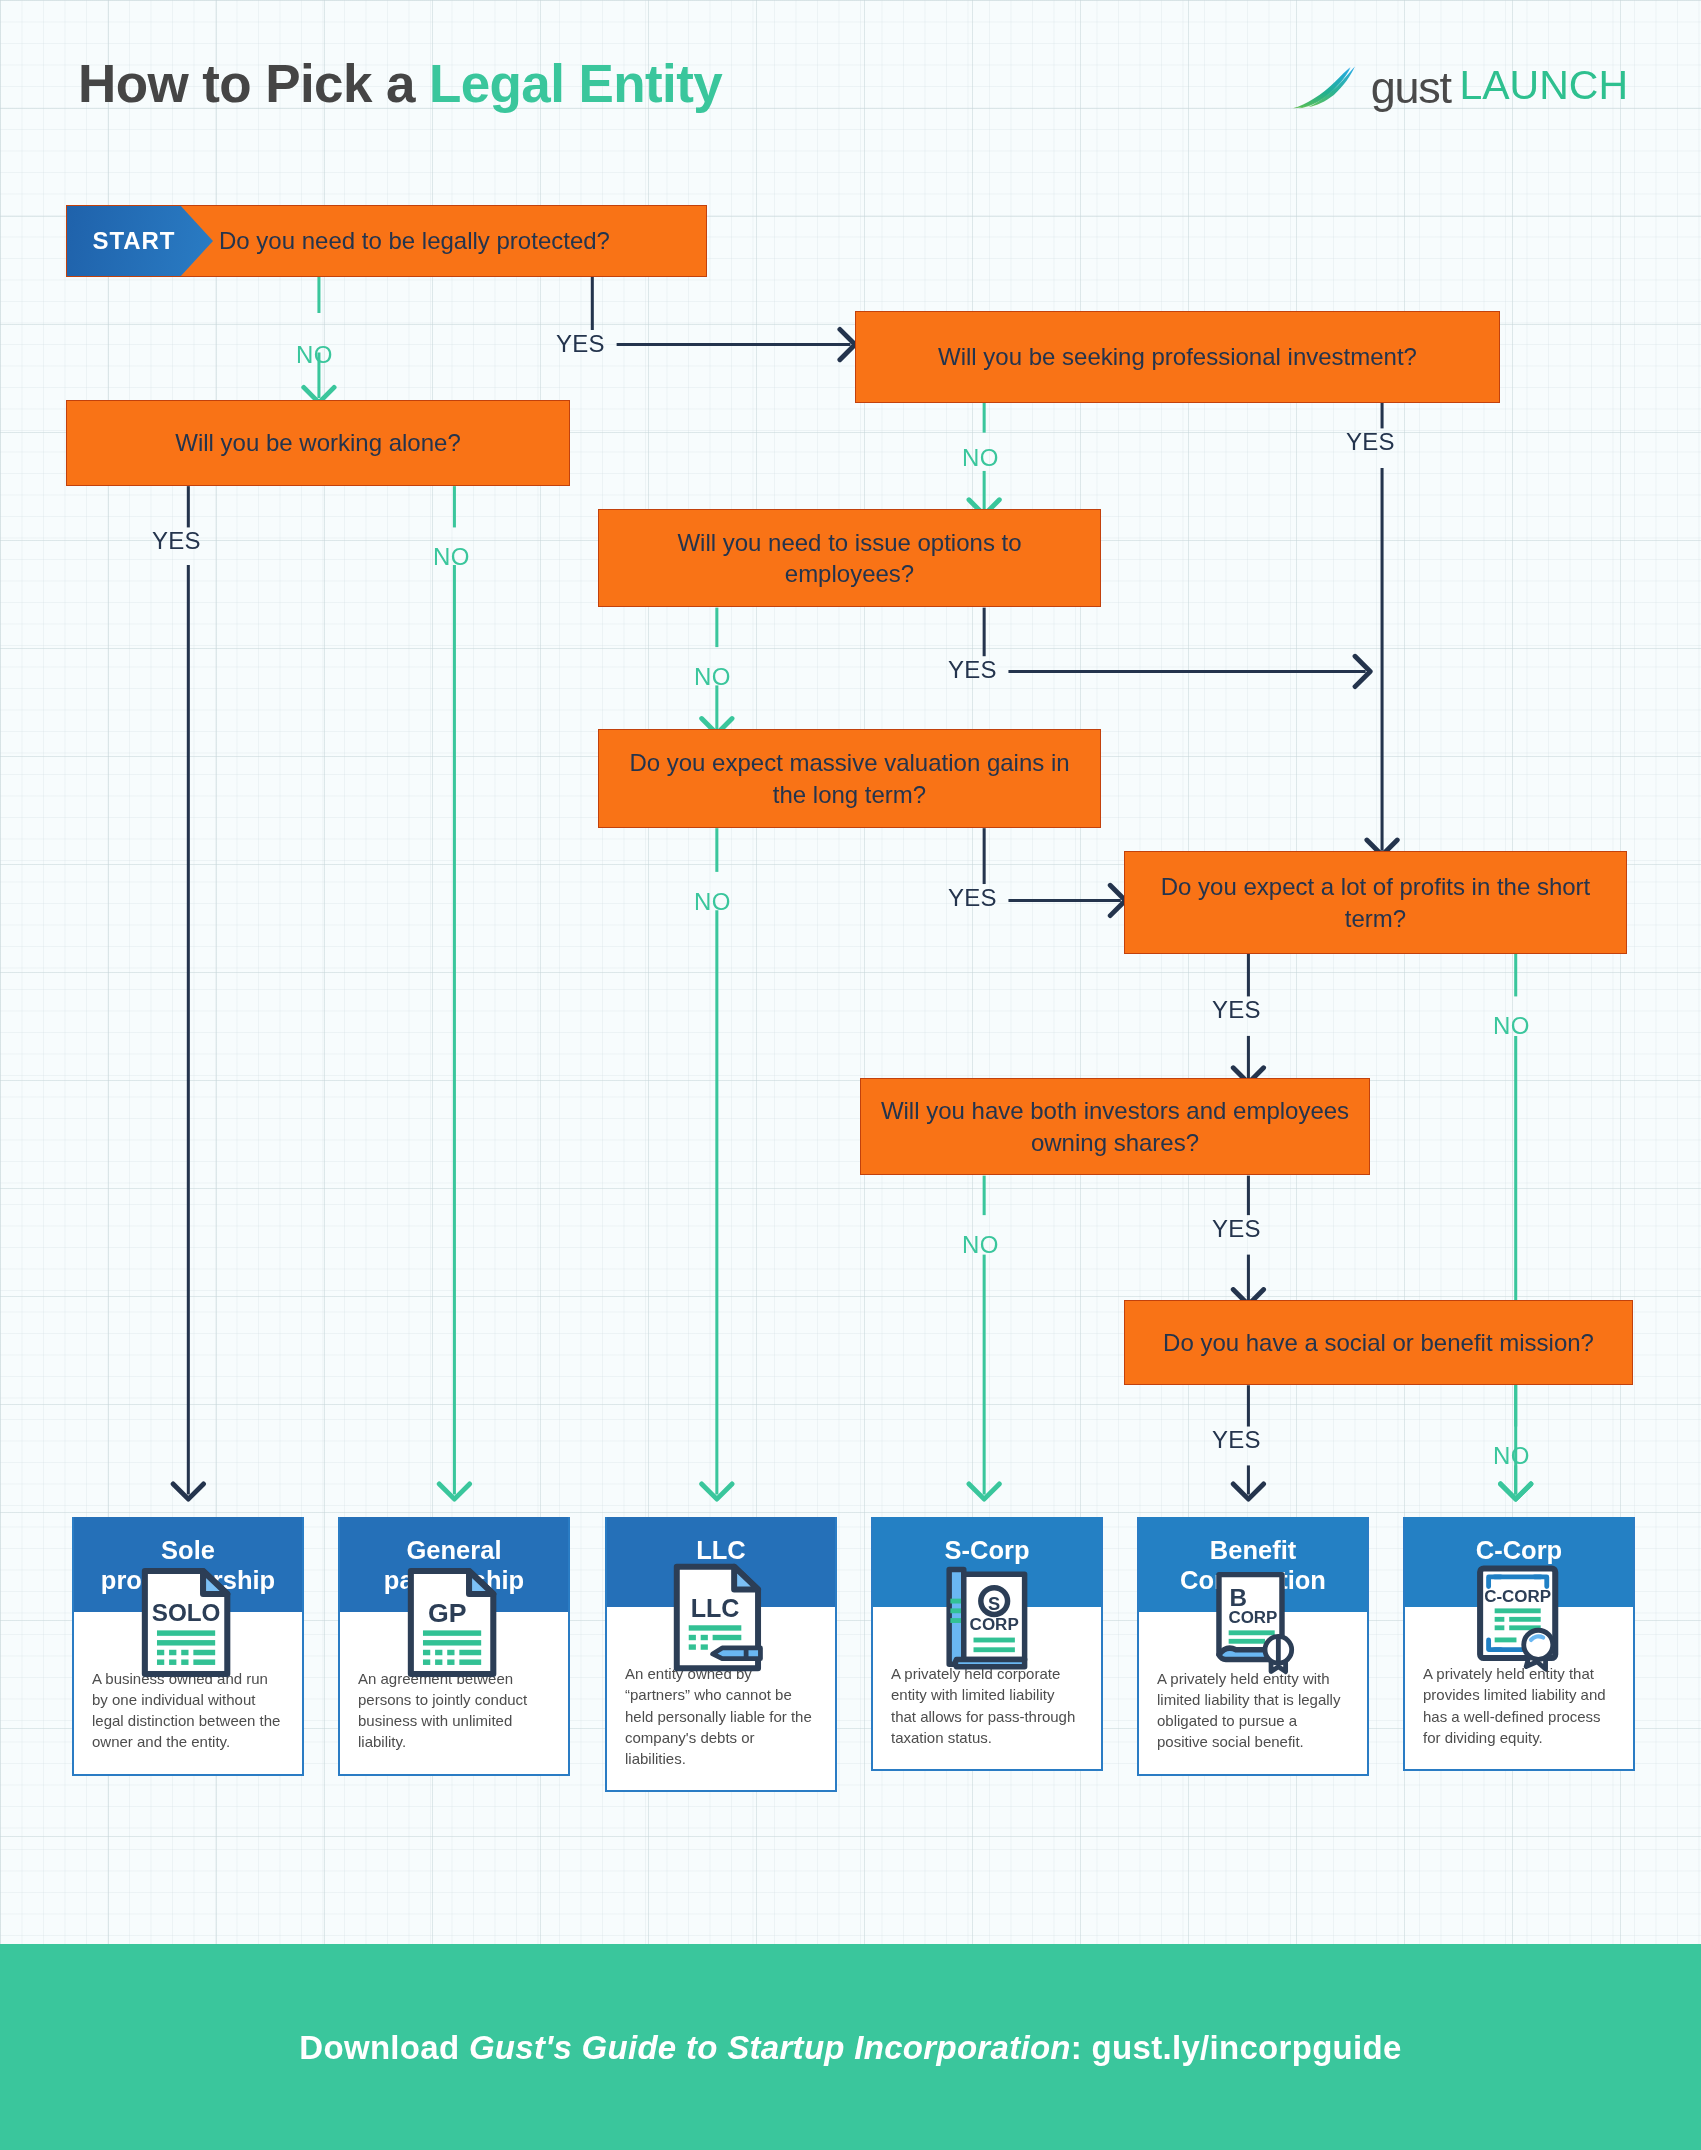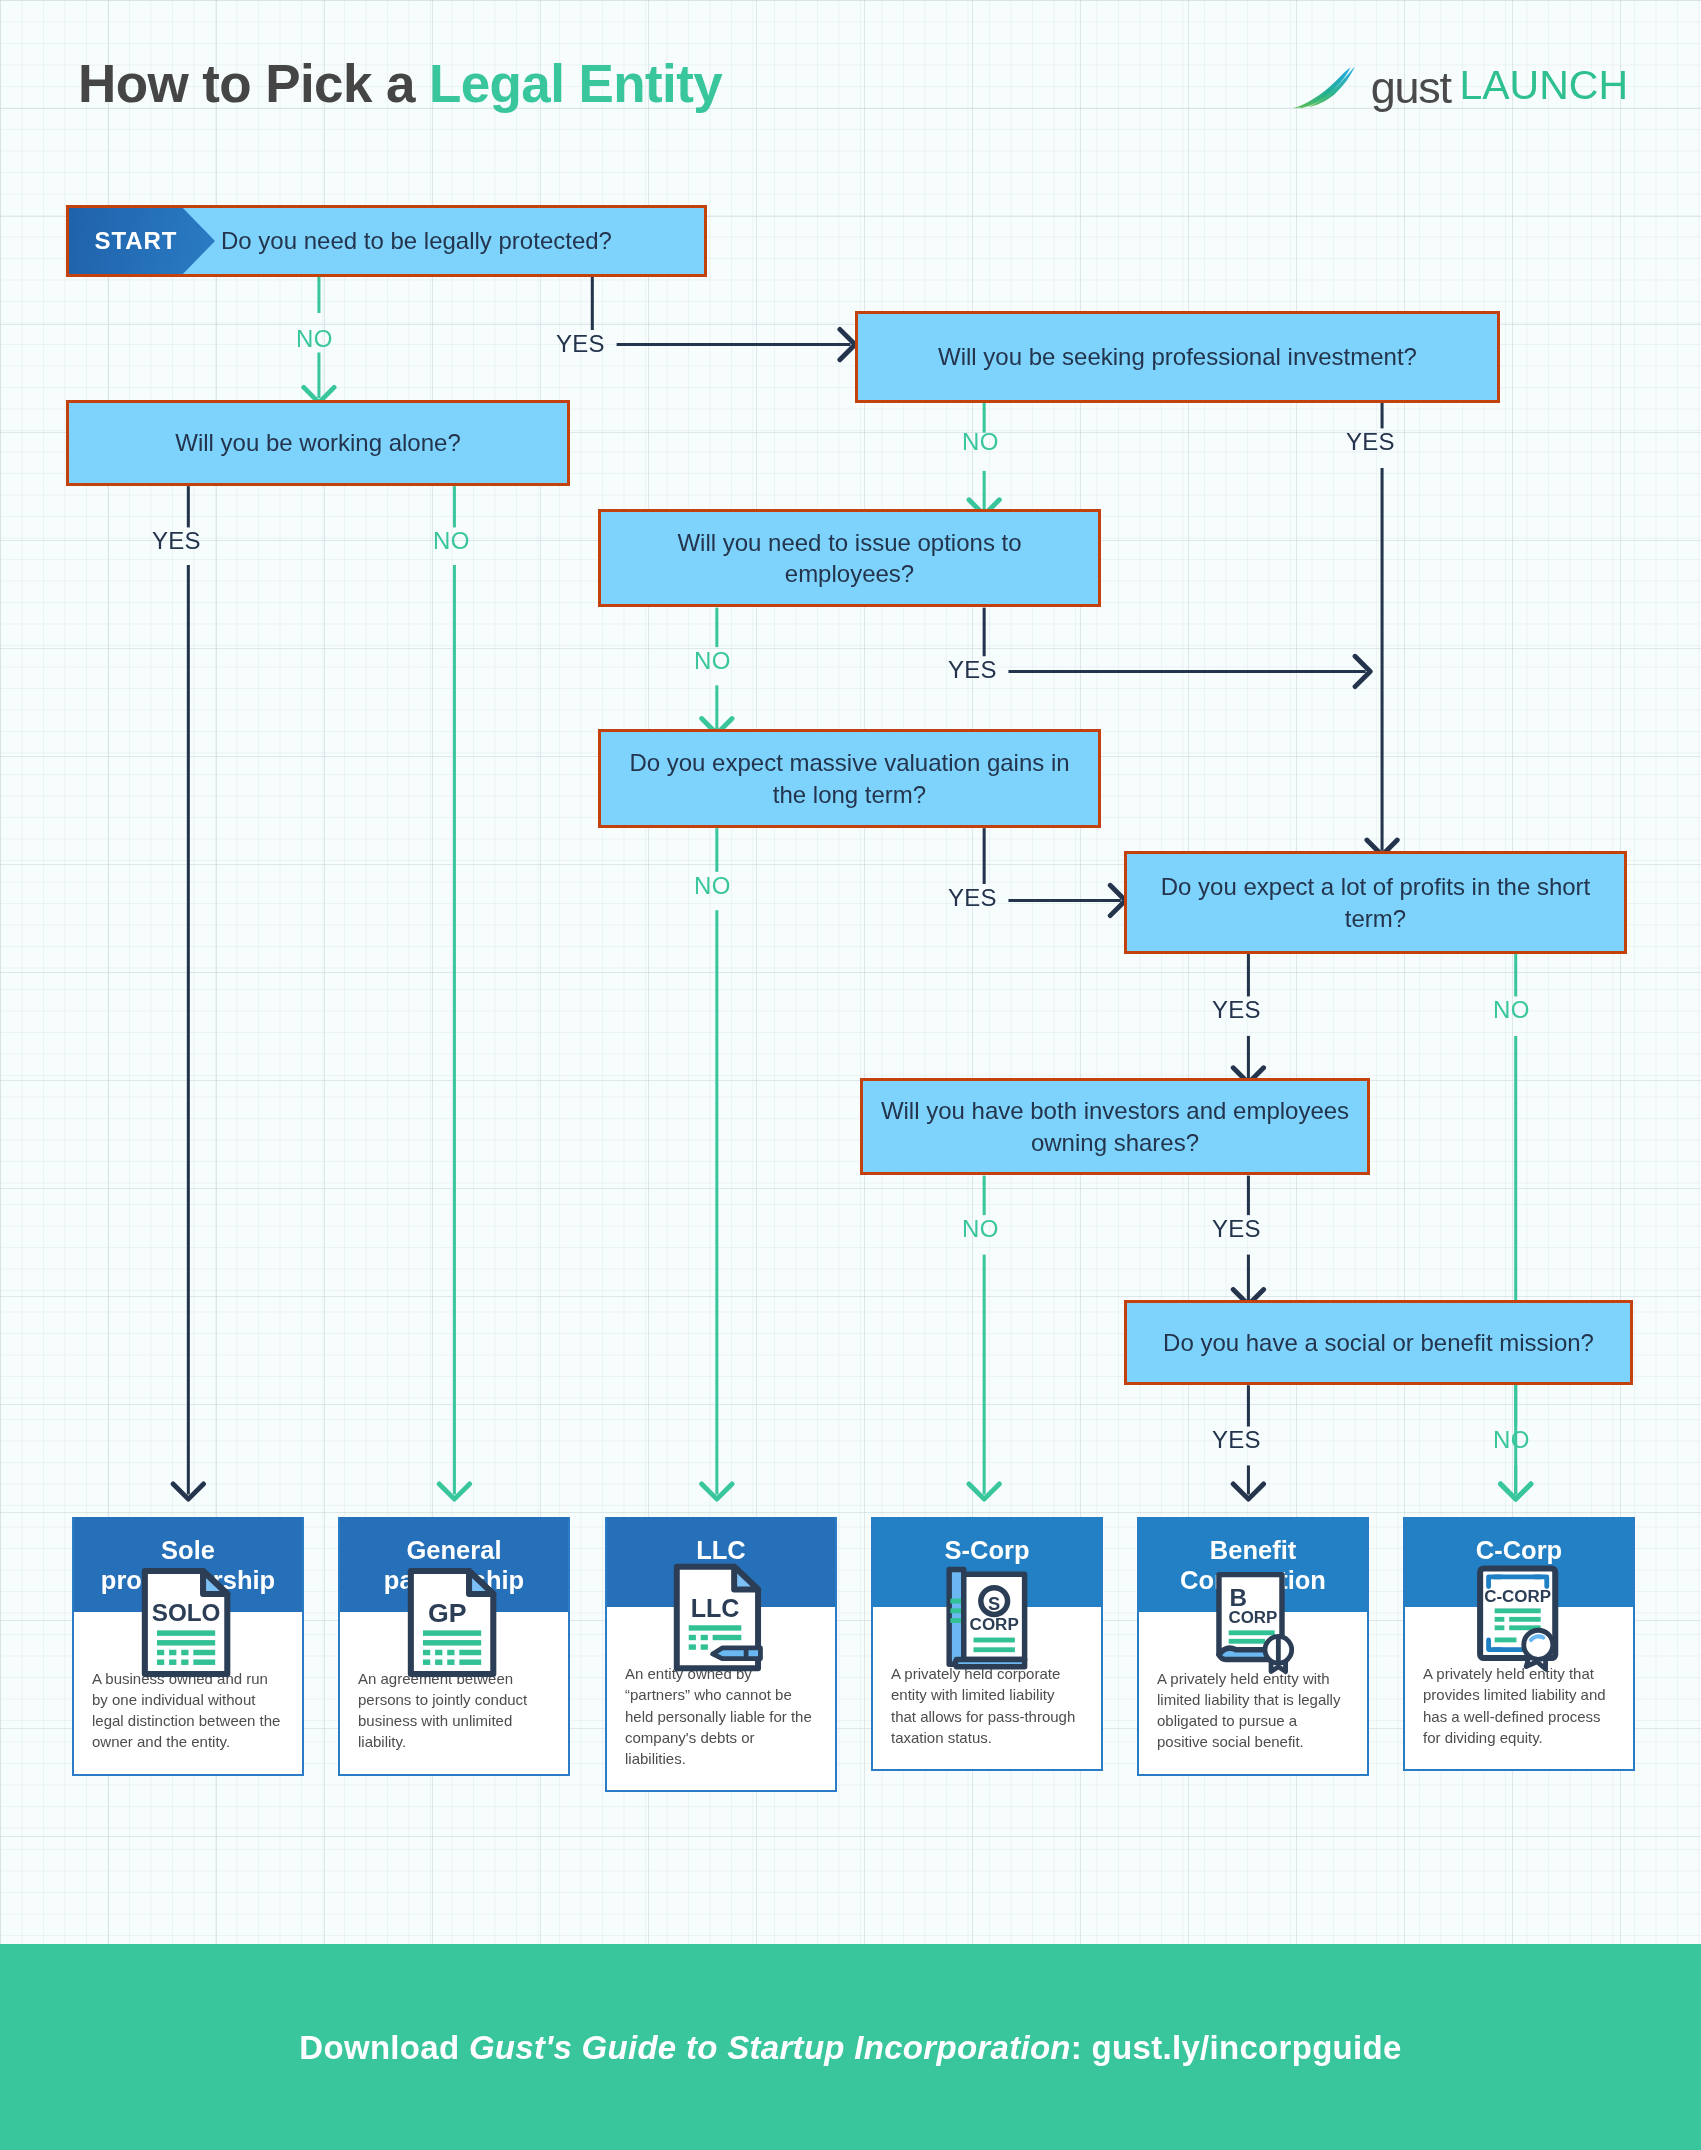--- a/index.html
+++ b/index.html
@@ -35,22 +35,22 @@
   #brand-logo .swoosh { display:block; }
   #brand-word { font-size:45px; font-weight:500; color:#4a4a4a; letter-spacing:-1.2px; line-height:1; position:relative; top:-2.4px;}
   #brand-sub  { font-size:41px; font-weight:400; color:#2ec08f; letter-spacing:0px; line-height:1; position:relative; top:-3.6px;}
 
   
   #flow-svg { position:absolute; left:0; top:0; width:1701px; height:2005px; }
 
   
   .dbox {
     position:absolute;
-    background:#7dd3fc;
-    border:3px solid #c2410c;
+    background:#f97316;
+    border:1px solid #c2410c;
     display:flex; align-items:center; justify-content:center;
     text-align:center;
     color:#24344d;
     font-size:24px;
     line-height:1.30;
     padding:19px 16px;
   }
   .dbox.start { padding-left:152px; justify-content:flex-start; text-align:left; }
   .start-tag {
     position:absolute; left:0; top:0; bottom:0; width:146px;
@@ -61,21 +61,21 @@
   .start-tag span {
     color:#fff; font-size:24px; font-weight:bold; letter-spacing:0.9px;
     margin-left:25.5px;
   }
 
   
   .elabel {
     position:absolute; font-size:24px; letter-spacing:0.3px; white-space:nowrap;
   }
   .elabel.yes { color:#24344d; }
-  .elabel.no  { color:#3ac69c; }
+  .elabel.no  { color:#3ac69c;margin-top:16px; }
 
   
   .rcard {
     position:absolute; width:232px; background:#ffffff;
     border:2.4px solid #2a7cc4; border-top:none;
     overflow:visible;
   }
   .rcard .rc-head {
     background:#2570b8; color:#ffffff;
     font-size:25.5px; font-weight:bold; line-height:1.16;

